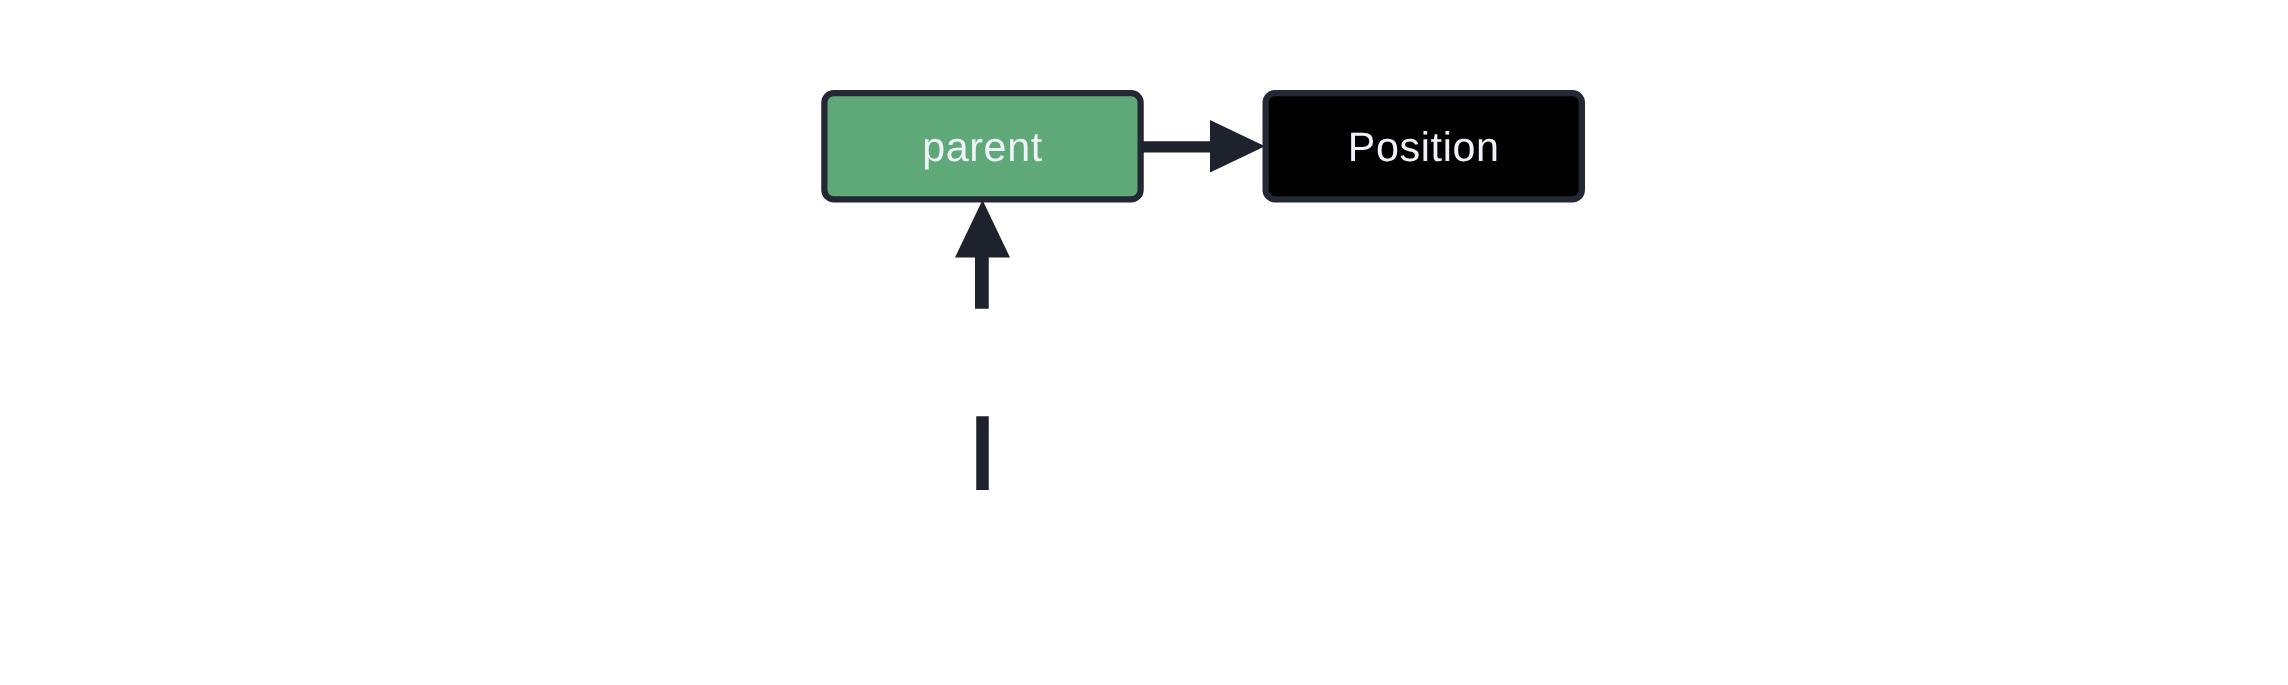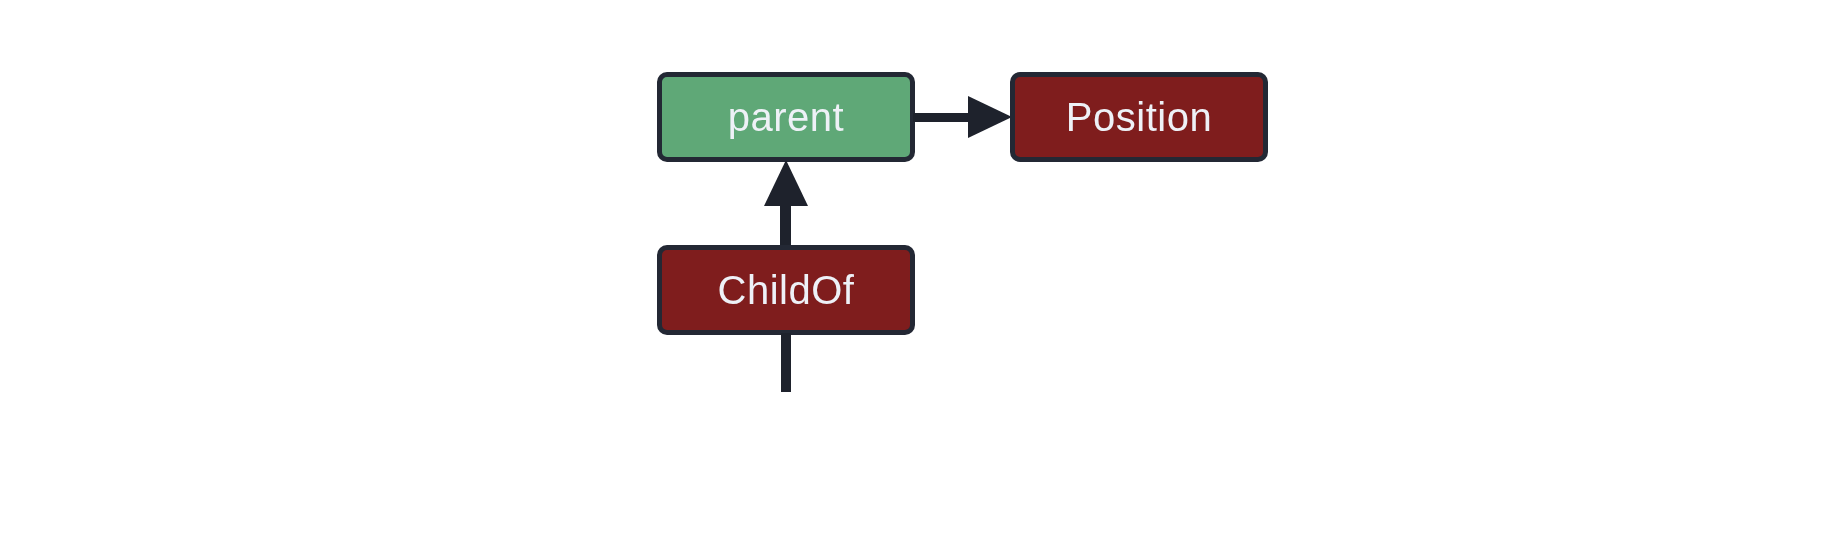--- a/index.html
+++ b/index.html
@@ -21,28 +21,28 @@
     height: 90px;
     box-sizing: border-box;
     border: 5px solid #232834;
     border-radius: 10px;
     display: flex;
     align-items: center;
     justify-content: center;
   }
   .node .label {
     color: #eef1f7;
-    font-size: 40px;
+    font-size: 33px;
     font-weight: 400;
     line-height: 1;
     letter-spacing: 0.5px;
     user-select: none;
   }
   .node.green { background: #5fa877; }
-  .node.blue  { background: #7f1d1d; }
+  .node.blue  { background: #000000; }
 
   #node-parent   { left: 657px;  top: 72px;  }
   #node-position { left: 1010px; top: 72px;  }
   #node-childof  { left: 657px;  top: 245px; }
   #node-child    { left: 657px;  top: 390px; }
 
   .edge-shaft {
     position: absolute;
     background: #1e222c;
   }
@@ -90,20 +90,17 @@
   <div class="edge-shaft" id="edge-parent-position-shaft"></div>
   <div id="edge-parent-position-head"></div>
 
   <div class="node blue" id="node-position">
     <span class="label">Position</span>
   </div>
 
   <div id="edge-childof-parent-head"></div>
   <div class="edge-shaft" id="edge-childof-parent-shaft"></div>
 
-  <div class="node blue" id="node-childof">
-    <span class="label">ChildOf</span>
-  </div>
 
   <div class="edge-shaft" id="edge-child-childof-line"></div>
 
 
 </div>
 
 </body></html>

